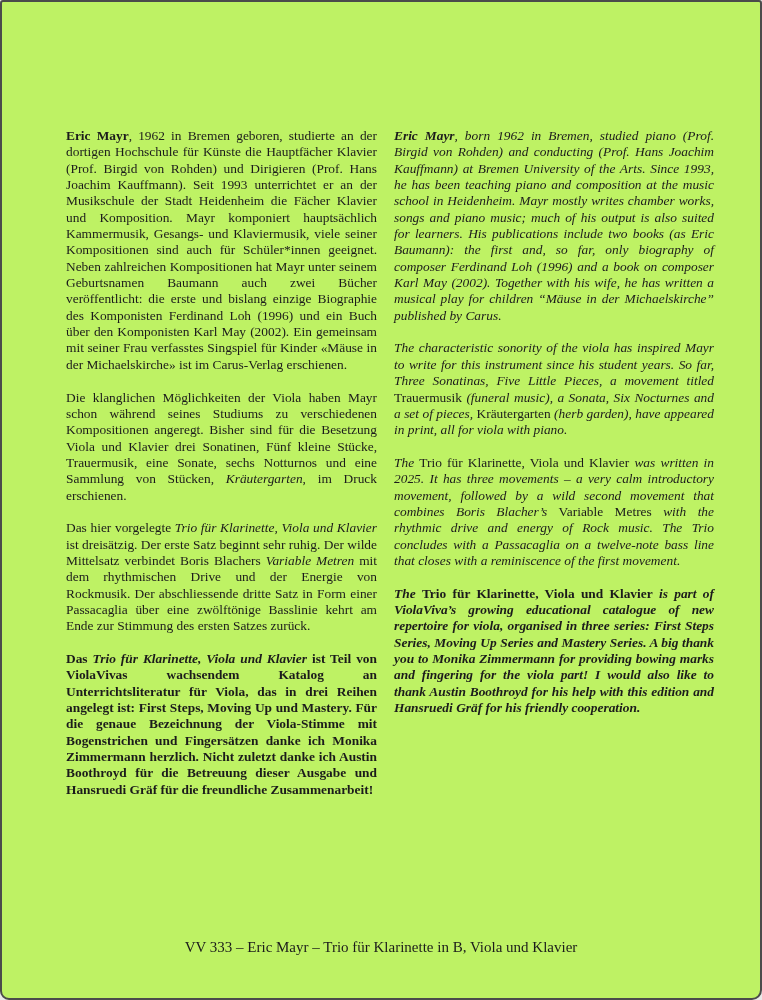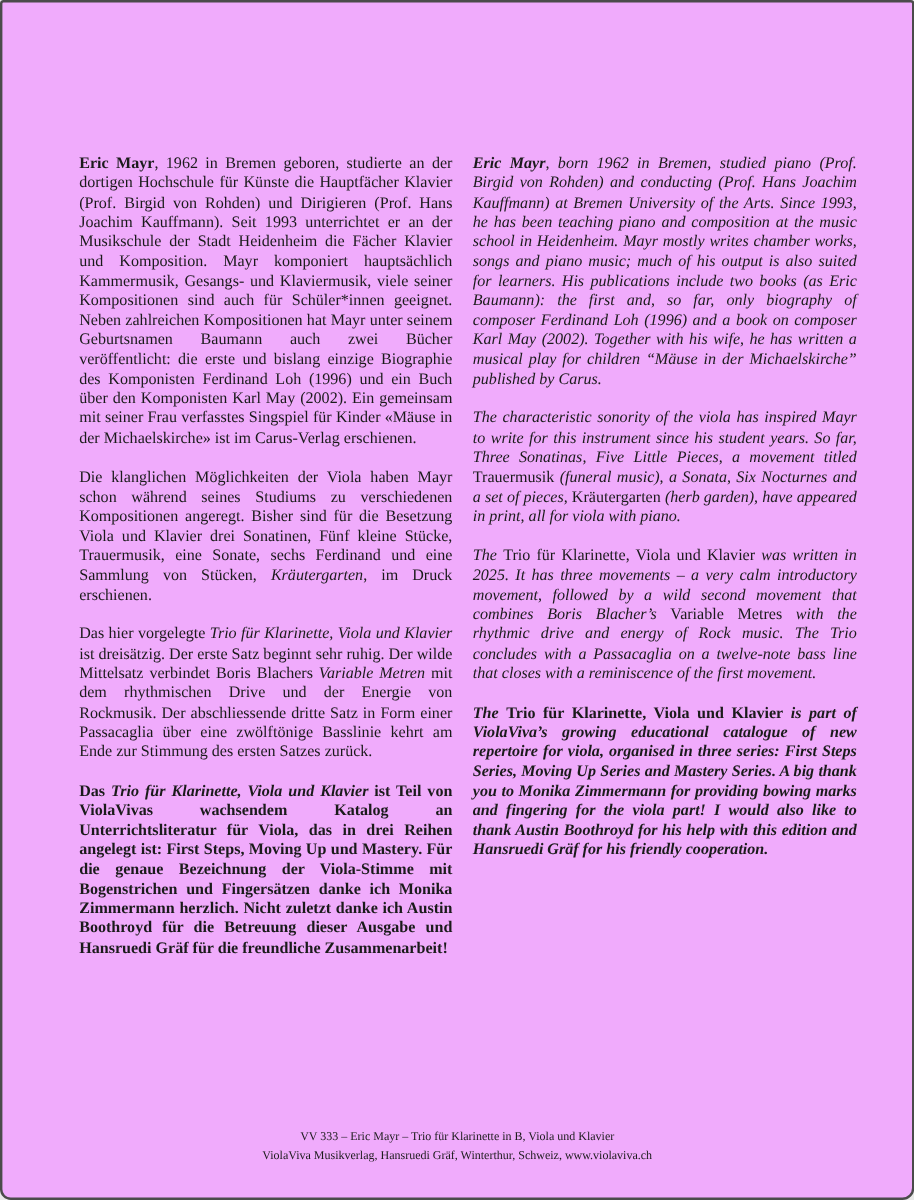--- a/index.html
+++ b/index.html
@@ -7,21 +7,21 @@
     padding: 0;
     background: #e9e9e9;
     font-family: "Liberation Serif", "DejaVu Serif", serif;
   }
   .page {
     position: relative;
     width: 762px;
     height: 1000px;
     box-sizing: border-box;
     margin: 0 auto;
-    background: #f0abfc;
+    background: #bef264;
     border: 2px solid #4b4b4b;
     border-radius: 3px 3px 10px 9px;
     overflow: hidden;
   }
   .content {
     position: absolute;
     top: 126px;
     left: 64px;
     width: 648px;
     display: flex;
@@ -43,39 +43,38 @@
   .seg-i  { font-style: italic; }
   .seg-bi { font-weight: bold; font-style: italic; }
   .seg-rm { font-style: normal; }
   .footer {
     position: absolute;
     left: 0;
     right: 0;
     top: 938px;
     text-align: center;
     color: #1b1b1b;
-    font-size: 10px;
+    font-size: 15px;
     line-height: 15.5px;
   }
 </style>
 </head>
 <body>
 
 <div class="page">
   <div class="content">
     <div class="col col-left" lang="de">
         <p><span class="seg-b">Eric Mayr</span><span>, 1962 in Bremen geboren, studierte an der dortigen Hochschule für Künste die Hauptfächer Klavier (Prof. Birgid von Rohden) und Dirigieren (Prof. Hans Joachim Kauffmann). Seit 1993 unterrichtet er an der Musikschule der Stadt Heidenheim die Fächer Klavier und Komposition. Mayr komponiert hauptsächlich Kammermusik, Gesangs- und Klaviermusik, viele seiner Kompositionen sind auch für Schüler*innen geeignet. Neben zahlreichen Kompositionen hat Mayr unter seinem Geburtsnamen Baumann auch zwei Bücher veröffentlicht: die erste und bislang einzige Biographie des Komponisten Ferdinand Loh (1996) und ein Buch über den Komponisten Karl May (2002). Ein gemeinsam mit seiner Frau verfasstes Singspiel für Kinder «Mäuse in der Michaelskirche» ist im Carus-Verlag erschienen.</span></p>
-        <p><span>Die klanglichen Möglichkeiten der Viola haben Mayr schon während seines Studiums zu verschiedenen Kompositionen angeregt. Bisher sind für die Besetzung Viola und Klavier drei Sonatinen, Fünf kleine Stücke, Trauermusik, eine Sonate, sechs Ferdinand und eine Sammlung von Stücken, </span><span class="seg-i">Kräutergarten</span><span>, im Druck erschienen.</span></p>
+        <p><span>Die klanglichen Möglichkeiten der Viola haben Mayr schon während seines Studiums zu verschiedenen Kompositionen angeregt. Bisher sind für die Besetzung Viola und Klavier drei Sonatinen, Fünf kleine Stücke, Trauermusik, eine Sonate, sechs Notturnos und eine Sammlung von Stücken, </span><span class="seg-i">Kräutergarten</span><span>, im Druck erschienen.</span></p>
         <p><span>Das hier vorgelegte </span><span class="seg-i">Trio für Klarinette, Viola und Klavier</span><span> ist dreisätzig. Der erste Satz beginnt sehr ruhig. Der wilde Mittelsatz verbindet Boris Blachers </span><span class="seg-i">Variable Metren</span><span> mit dem rhythmischen Drive und der Energie von Rockmusik. Der abschliessende dritte Satz in Form einer Passacaglia über eine zwölftönige Basslinie kehrt am Ende zur Stimmung des ersten Satzes zurück.</span></p>
         <p><span>Das </span><span class="seg-i">Trio für Klarinette, Viola und Klavier</span><span> ist Teil von ViolaVivas wachsendem Katalog an Unterrichtsliteratur für Viola, das in drei Reihen angelegt ist: First Steps, Moving Up und Mastery. Für die genaue Bezeichnung der Viola-Stimme mit Bogenstrichen und Fingersätzen danke ich Monika Zimmermann herzlich. Nicht zuletzt danke ich Austin Boothroyd für die Betreuung dieser Ausgabe und Hansruedi Gräf für die freundliche Zusammenarbeit!</span></p>
       </div>
     <div class="col col-right" lang="en">
         <p><span class="seg-bi">Eric Mayr</span><span>, born 1962 in Bremen, studied piano (Prof. Birgid von Rohden) and conducting (Prof. Hans Joachim Kauffmann) at Bremen University of the Arts. Since 1993, he has been teaching piano and composition at the music school in Heidenheim. Mayr mostly writes chamber works, songs and piano music; much of his output is also suited for learners. His publications include two books (as Eric Baumann): the first and, so far, only biography of composer Ferdinand Loh (1996) and a book on composer Karl May (2002). Together with his wife, he has written a musical play for children “Mäuse in der Michaelskirche” published by Carus.</span></p>
         <p><span>The characteristic sonority of the viola has inspired Mayr to write for this instrument since his student years. So far, Three Sonatinas, Five Little Pieces, a movement titled </span><span class="seg-rm">Trauermusik</span><span> (funeral music), a Sonata, Six Nocturnes and a set of pieces, </span><span class="seg-rm">Kräutergarten</span><span> (herb garden), have appeared in print, all for viola with piano.</span></p>
         <p><span>The </span><span class="seg-rm">Trio für Klarinette, Viola und Klavier</span><span> was written in 2025. It has three movements – a very calm introductory movement, followed by a wild second movement that combines Boris Blacher’s </span><span class="seg-rm">Variable Metres</span><span> with the rhythmic drive and energy of Rock music. The Trio concludes with a Passacaglia on a twelve-note bass line that closes with a reminiscence of the first movement.</span></p>
         <p><span>The </span><span class="seg-rm">Trio für Klarinette, Viola und Klavier</span><span> is part of ViolaViva’s growing educational catalogue of new repertoire for viola, organised in three series: First Steps Series, Moving Up Series and Mastery Series. A big thank you to Monika Zimmermann for providing bowing marks and fingering for the viola part! I would also like to thank Austin Boothroyd for his help with this edition and Hansruedi Gräf for his friendly cooperation.</span></p>
       </div>
   </div>
   <div class="footer">
     <div>VV 333 – Eric Mayr – Trio für Klarinette in B, Viola und Klavier</div>
-    <div>ViolaViva Musikverlag, Hansruedi Gräf, Winterthur, Schweiz, www.violaviva.ch</div>
   </div>
 </div>
 
 </body></html>

